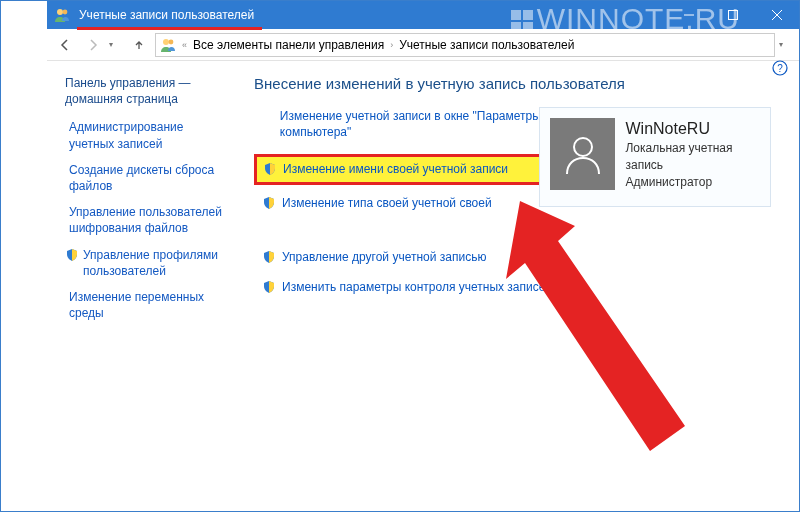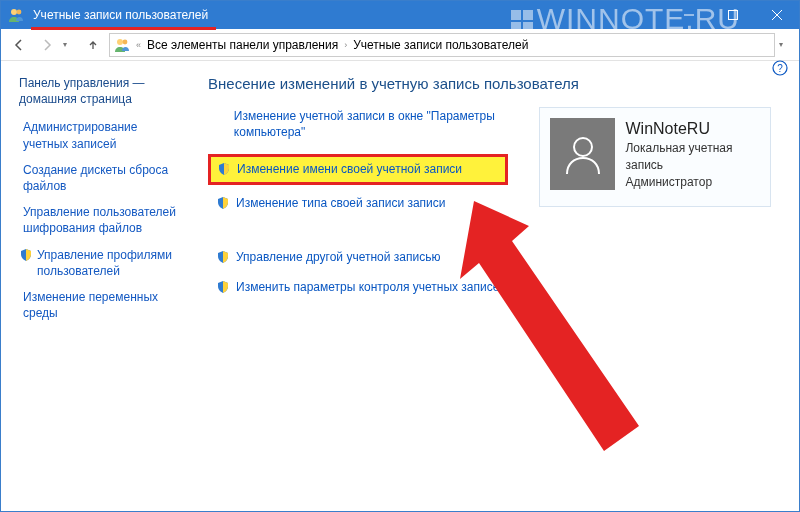--- a/index.html
+++ b/index.html
@@ -1,17 +1,17 @@
 <!DOCTYPE html>
 <html><head>
 <meta charset="utf-8">
 <style>
   * { box-sizing: border-box; margin: 0; padding: 0; font-family: "Segoe UI", Tahoma, sans-serif; }
   html,body { width:800px; height:512px; overflow:hidden; background:#fff; }
-  .window { width:800px; height:512px; display:flex; flex-direction:column; border:1px solid #3a7ecb; }
+  .window { width:800px; height:512px; display:flex; flex-direction:column; border:1px solid #3a7ecb;padding-left:46px; }
   
   .titlebar { background:#2f7bd1; color:#fff; display:flex; align-items:center; height:28px; font-size:12px; }
   .titlebar .icon { width:18px; height:18px; margin:0 6px; display:flex; align-items:center; justify-content:center; }
   .titlebar .title { flex:0 0 auto; padding:0 2px; }
   .underline { position:absolute; left:30px; top:26px; width:185px; height:3px; background:#e42323; }
   .titlebar .spacer { flex:1; }
   .tb-btn { width:44px; height:28px; display:flex; align-items:center; justify-content:center; color:#fff; }
   
   .navbar { height:32px; display:flex; align-items:center; border-bottom:1px solid #e3e3e3; padding:0 6px; gap:4px; font-size:12px; color:#333; background:#fff; }
   .nav-btn { width:24px; height:24px; display:flex; align-items:center; justify-content:center; color:#777; border-radius:2px; }
@@ -165,21 +165,21 @@
                 </svg></span>
             <span>Изменение имени своей учетной записи</span>
           </div>
         </div>
 
         <div class="mlink">
           <span class="sh"><svg width="14" height="14" viewBox="0 0 14 14">
                 <path d="M7 1l5 2v3c0 4-3 6-5 7-2-1-5-3-5-7V3z" fill="#2f7bd1"></path>
                 <path d="M7 1l5 2v3c0 4-3 6-5 7V1z" fill="#ffd23a"></path>
               </svg></span>
-          <span>Изменение типа своей записи записи</span>
+          <span>Изменение типа своей учетной своей</span>
         </div>
 
         <div style="height:14px;"></div>
 
         <div class="mlink">
           <span class="sh"><svg width="14" height="14" viewBox="0 0 14 14">
                 <path d="M7 1l5 2v3c0 4-3 6-5 7-2-1-5-3-5-7V3z" fill="#2f7bd1"></path>
                 <path d="M7 1l5 2v3c0 4-3 6-5 7V1z" fill="#ffd23a"></path>
               </svg></span>
           <span>Управление другой учетной записью</span>

